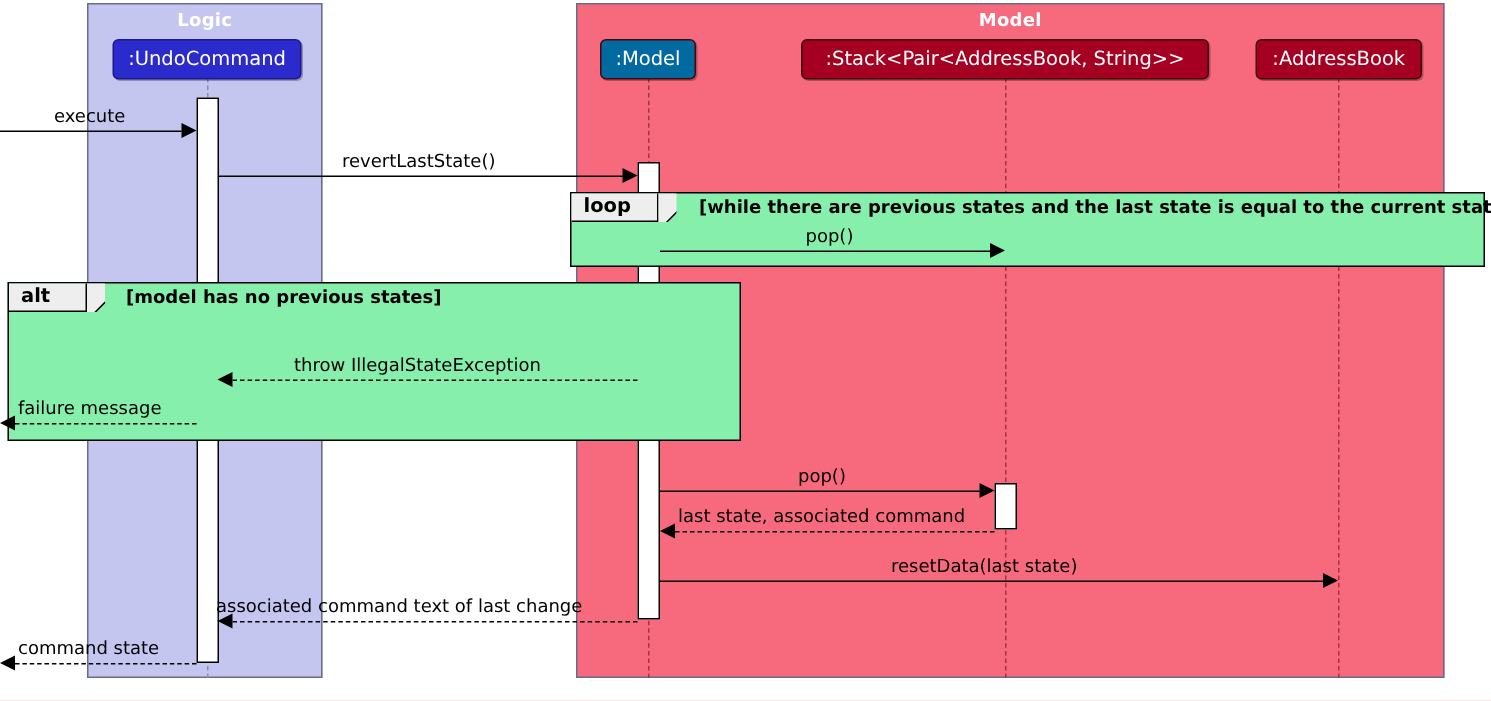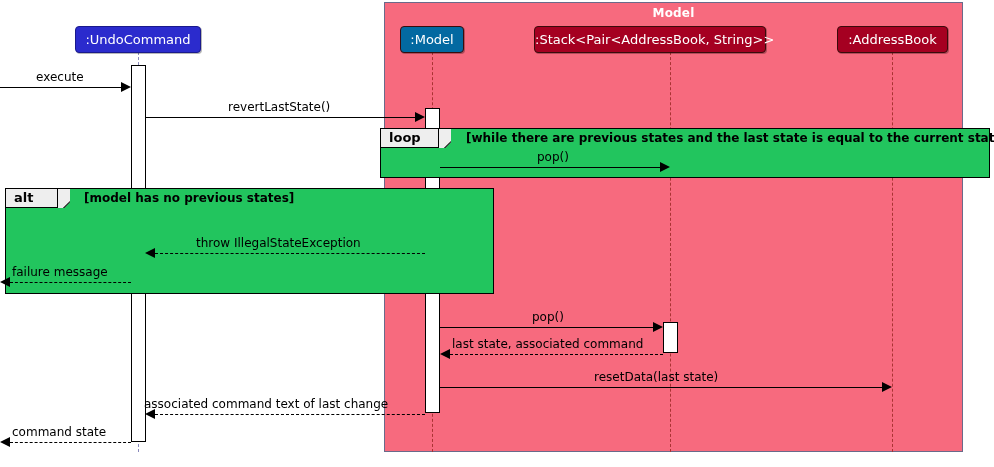--- a/index.html
+++ b/index.html
@@ -99,21 +99,21 @@
     background: transparent;
   }
 
   
   .fragment {
     position: absolute;
     box-sizing: border-box;
     border: 1px solid #000000;
     background: transparent;
   }
-  .fragment-opaque { background: #22c55e; }
+  .fragment-opaque { background: #86efac; }
   .frag-tab {
     position: absolute;
     left: 0; top: 0;
     height: 19px;
     background: #eeeeee;
     border-right: 1px solid #000000;
     border-bottom: 1px solid #000000;
     box-sizing: border-box;
     font-size: 13px;
     font-weight: bold;
@@ -145,35 +145,38 @@
     color: #000000;
     white-space: nowrap;
     line-height: 19px;
   }
 </style>
 </head>
 <body>
 
 <div id="diagram">
 
+  <div class="group-box" style="left:58px; top:2px; width:157px; height:450px; background:#c5c6f0;">
+    <div class="group-title">Logic</div>
+  </div>
 
   <div class="group-box" style="left:384px; top:2px; width:579px; height:450px; background:#f76a7e;">
     <div class="group-title">Model</div>
   </div>
 
   <div class="lifeline logic" style="left:138px; top:47px; height:405px;"></div>
   <div class="lifeline" style="left:432px; top:47px; height:405px;"></div>
   <div class="lifeline" style="left:670px; top:47px; height:405px;"></div>
   <div class="lifeline" style="left:892px; top:47px; height:405px;"></div>
 
   <div class="participant" style="left:75px; top:26px; width:126px; background:#2b2bcd; border-color:#1a1a8c;">:UndoCommand</div>
 
   <div class="participant" style="left:400px; top:26px; width:64px; background:#0369a1;">:Model</div>
 
-  <div class="participant" style="left:534px; top:26px; width:232px; background:#a50021;">:Stack&lt;Pair&lt;AddressBook, String&gt;&gt;</div>
+  <div class="participant" style="left:534px; top:26px; width:272px; background:#a50021;">:Stack&lt;Pair&lt;AddressBook, String&gt;&gt;</div>
 
   <div class="participant" style="left:837px; top:26px; width:111px; background:#a50021;">:AddressBook</div>
 
   <div class="activation" style="left:131px; top:65px; height:377px;"></div>
 
   <div class="activation" style="left:425px; top:108px; height:305px;"></div>
 
   <div class="activation" style="left:663px; top:322px; height:31px;"></div>
 
   <div class="msg-label" style="left:36px; top:70px;">execute</div>

